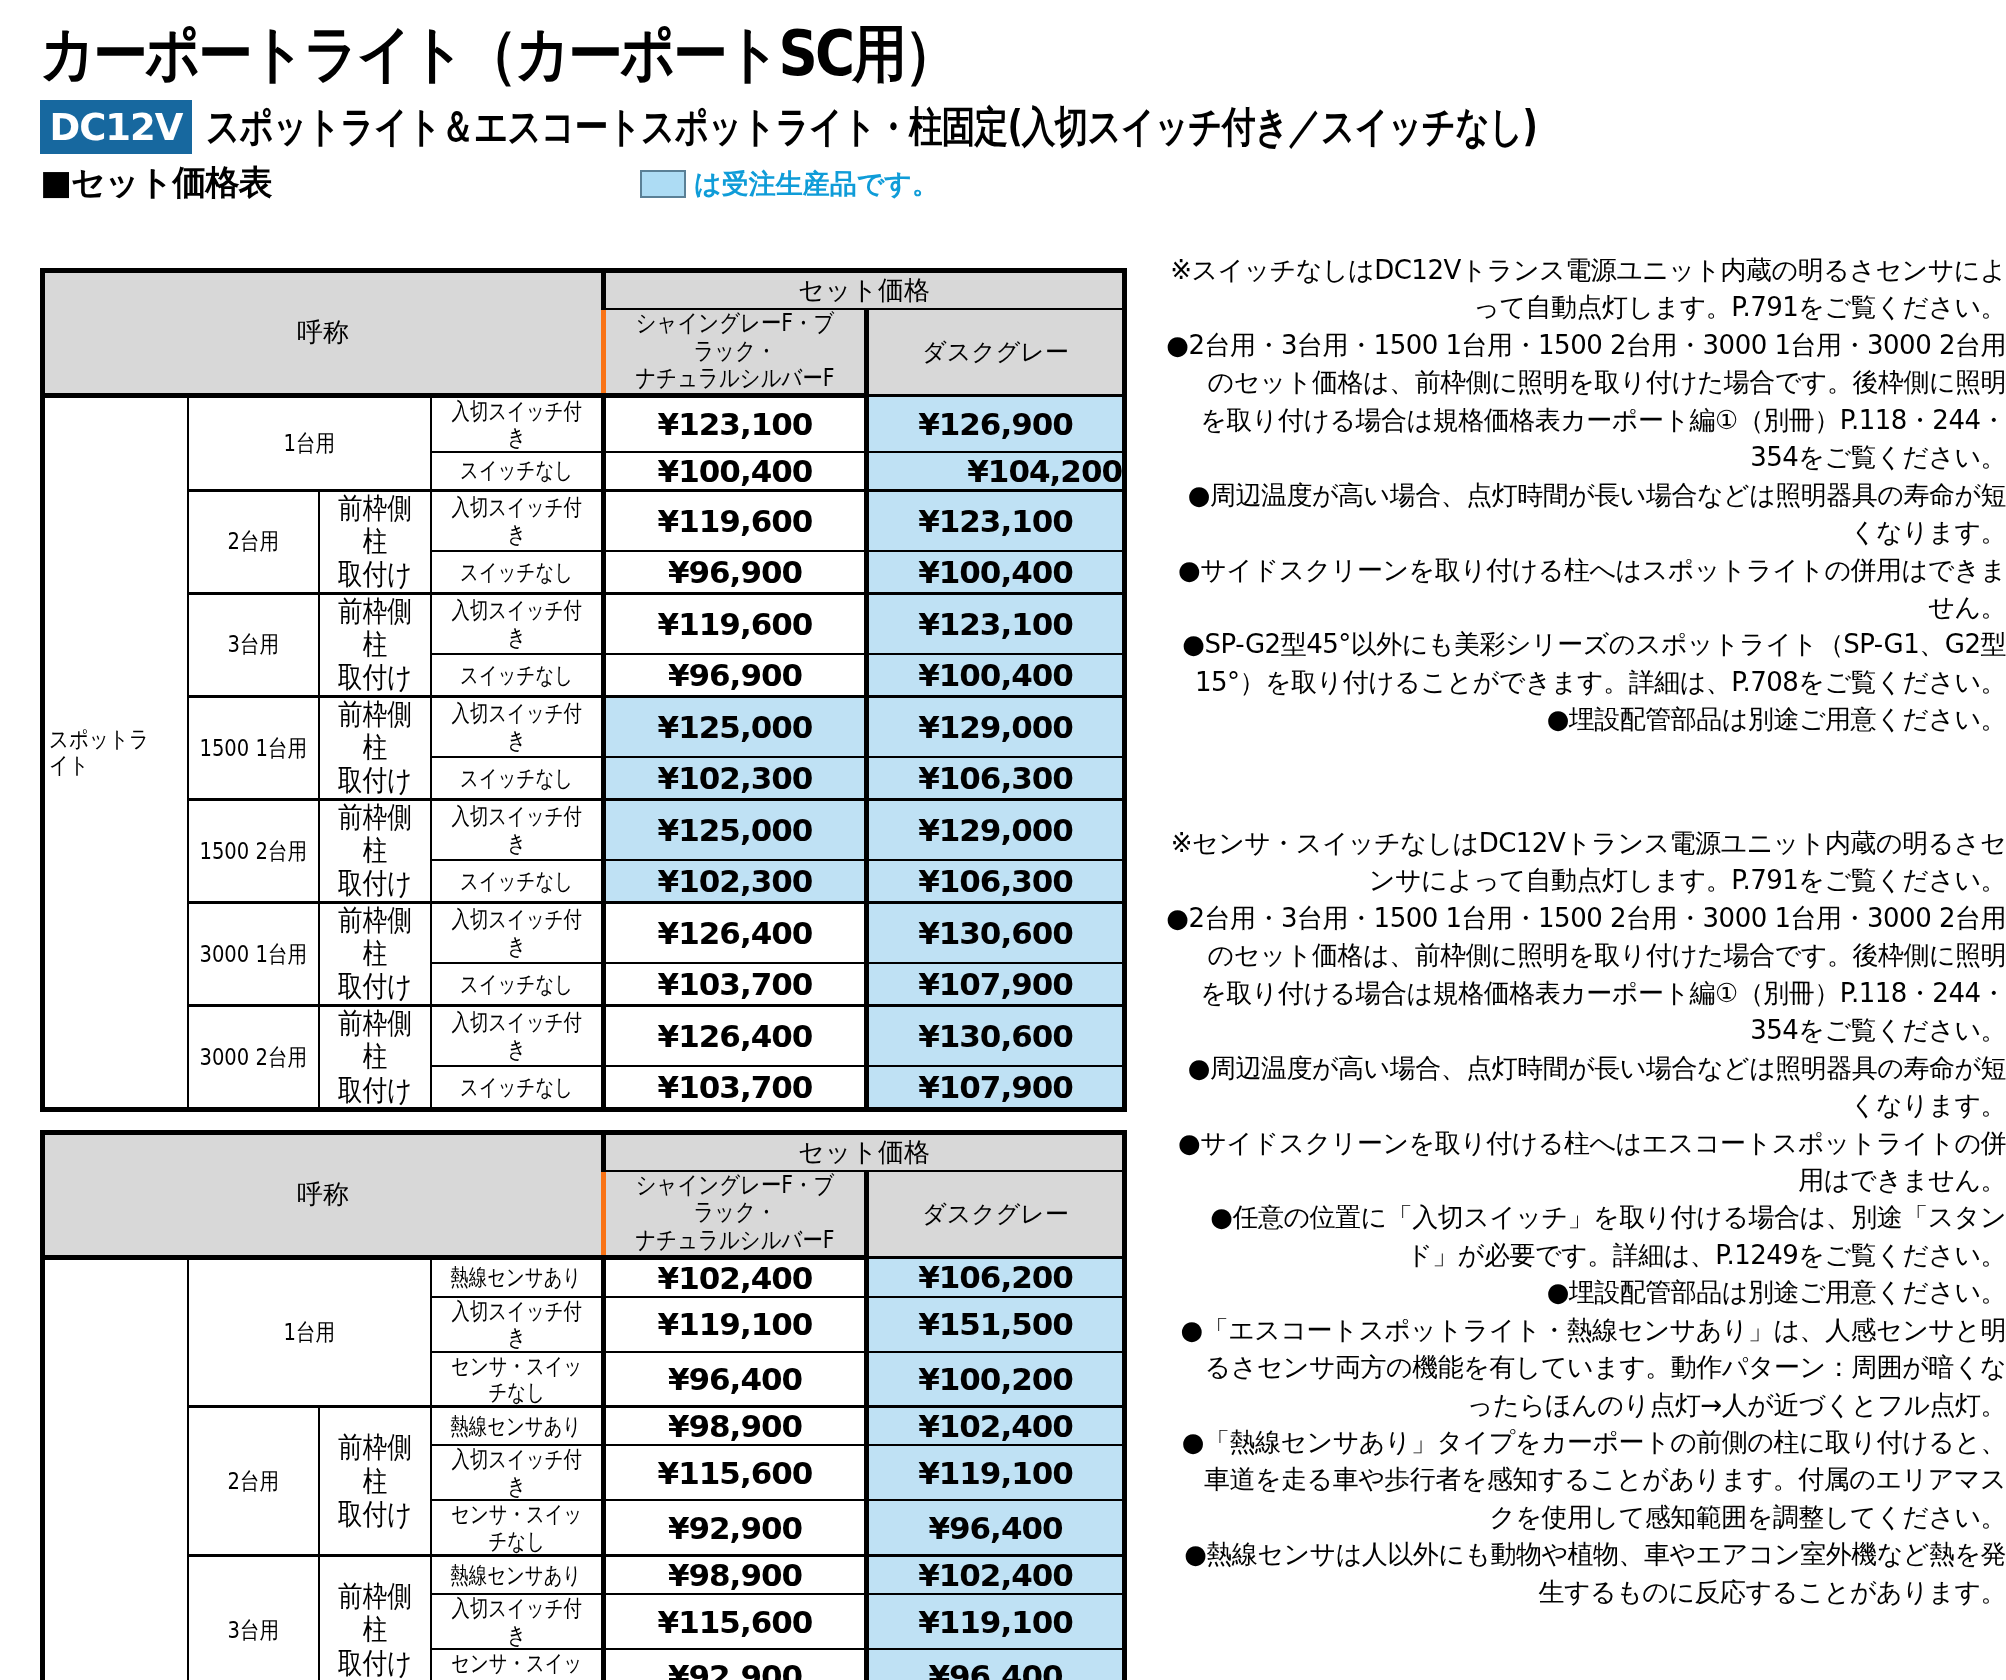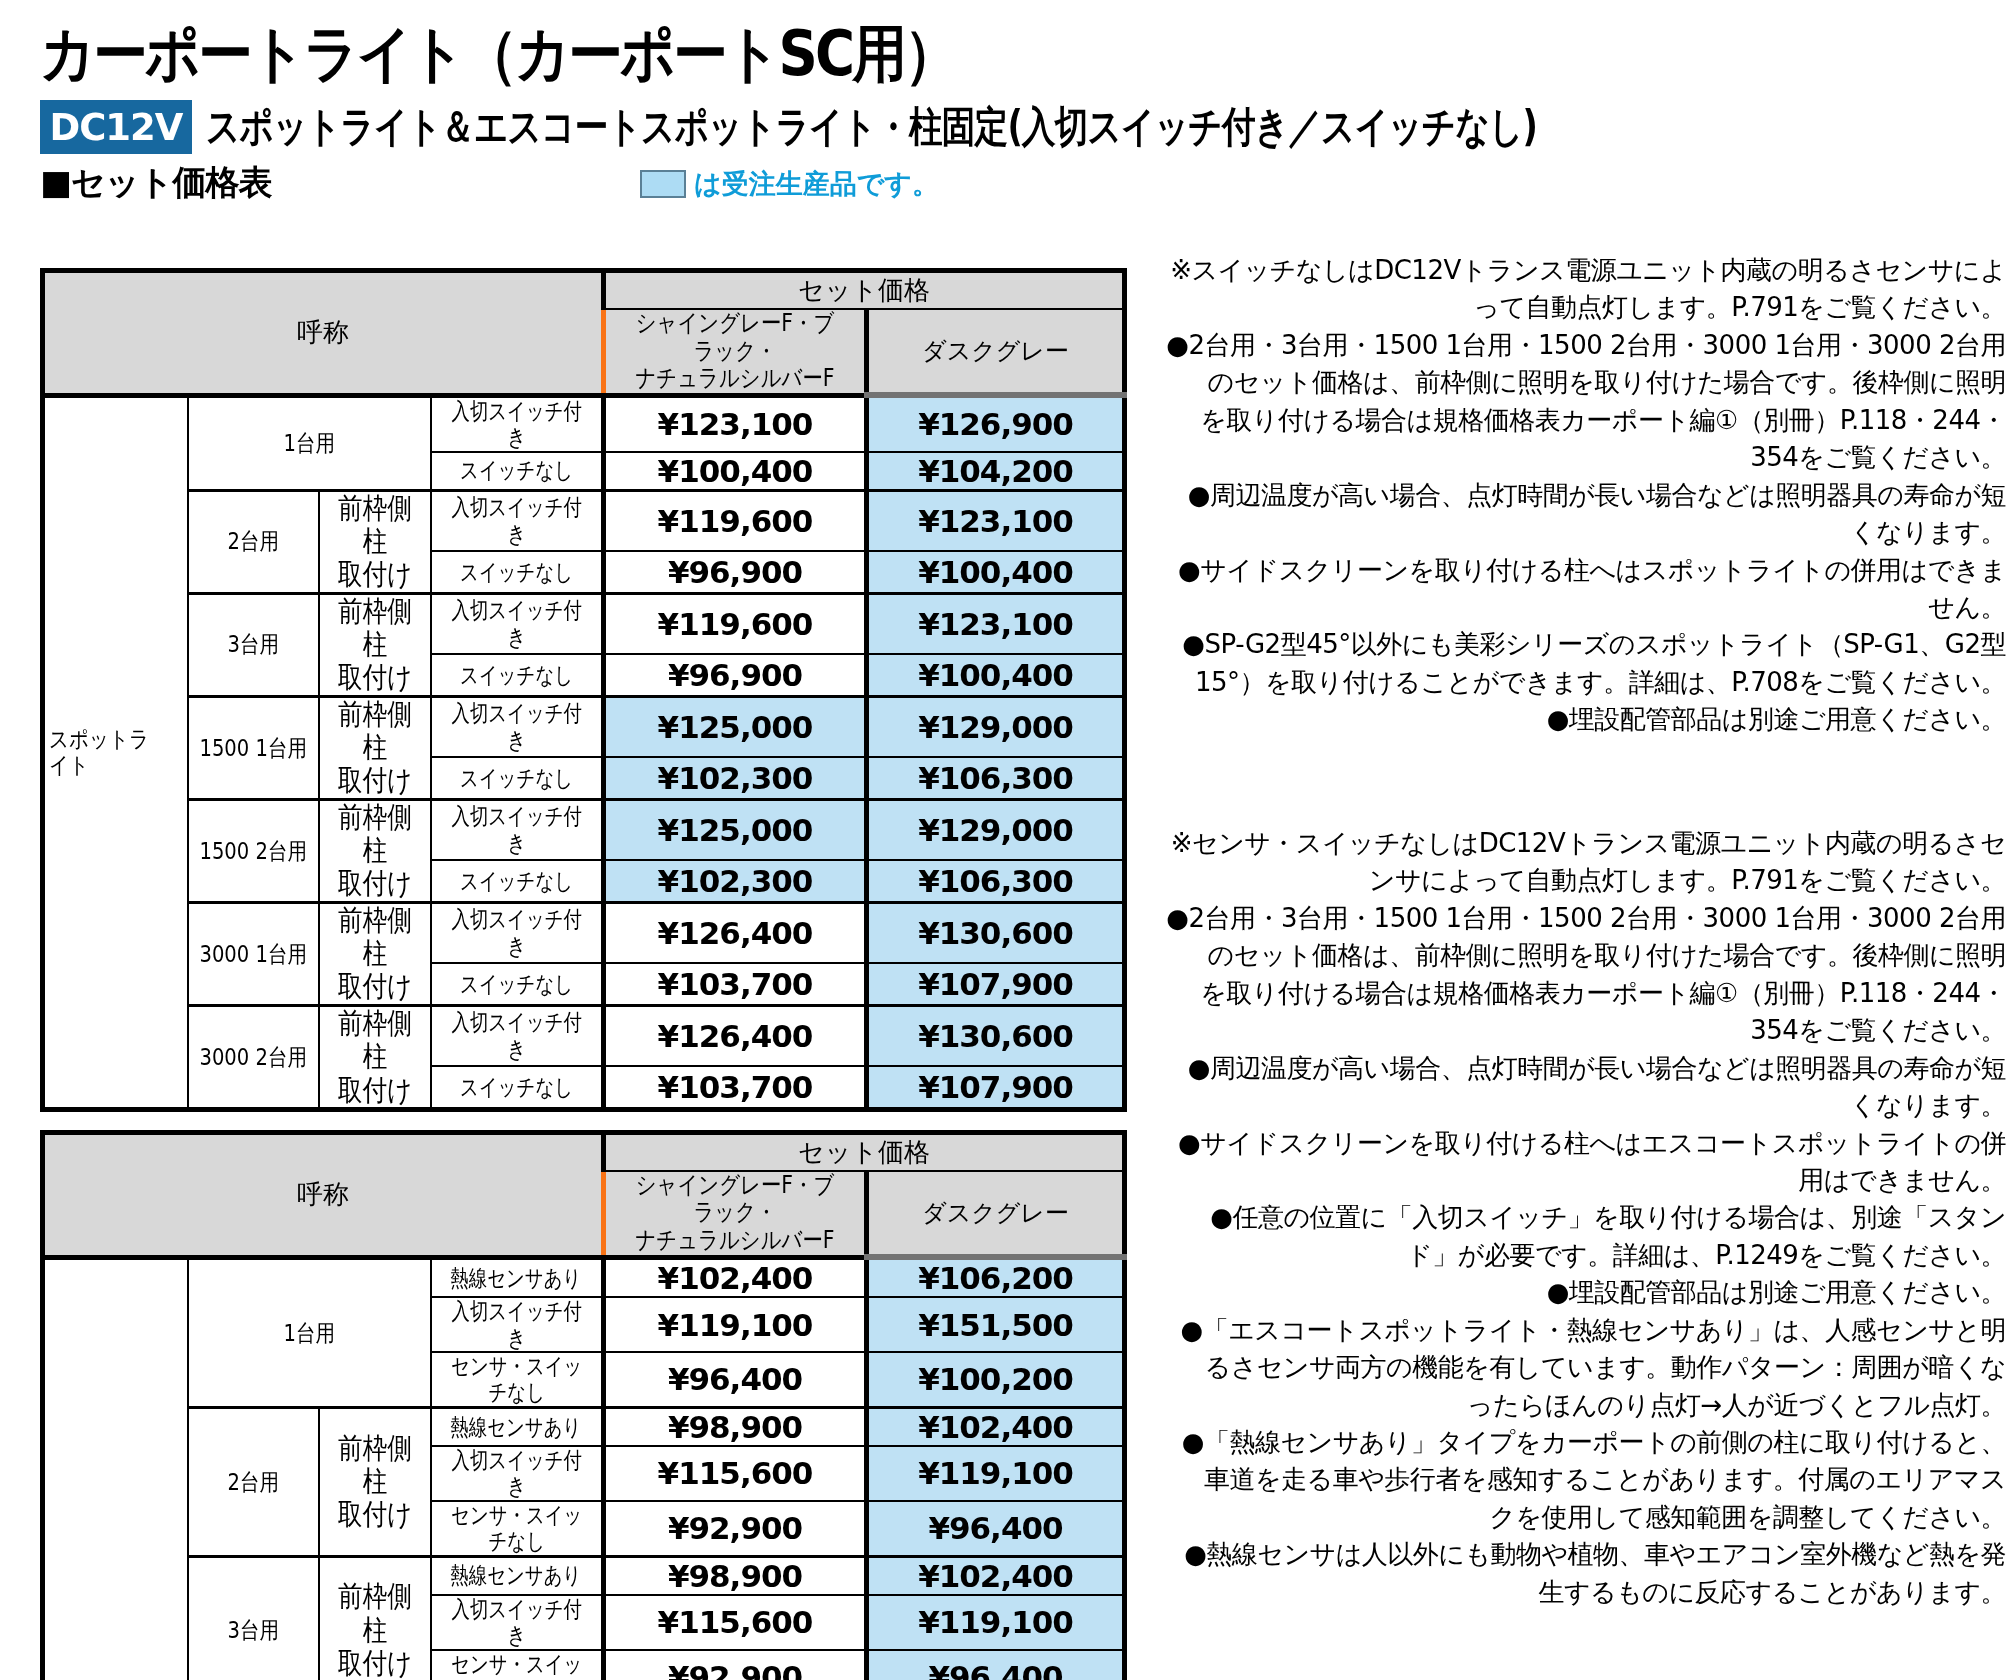--- a/index.html
+++ b/index.html
@@ -38,21 +38,21 @@
     border:5px solid #000;
   }
   table.price.second{margin-top:18px;}
   th,td{box-sizing:border-box; padding:0; text-align:center; vertical-align:middle; overflow:visible;}
   thead th{border:2px solid #000; font-weight:normal;}
   .h1-row th{height:34px; font-size:26px;}
   .h2-row th{height:58px; font-size:24px;}
   .h-name{font-size:26px; border-bottom:5px solid #000;}
   .h-price{border-left:5px solid #000; border-bottom:2px solid #000;}
   .h-c1{border-left:5px solid #f97316; border-right:5px solid #000; border-bottom:5px solid #000;}
-  .h-c2{border-bottom:6px solid #737373;}
+  .h-c2{border-bottom:2px solid #737373;}
   tbody td{border:2px solid #000; height:32px; font-size:23px;}
   tr.g-first td{border-top:3px solid #000;}
   td.c-group{text-align:left; padding-left:4px; font-size:23px;}
   td.c-model{font-size:23px;}
   td.c-mount{font-size:29px;}
   td.c-type{border-right:5px solid #000; font-size:23px;}
   td.c-p1{border-right:5px solid #000;}
   td.c-p1,td.c-p2{font-size:31px; font-weight:bold; letter-spacing:-1px;}
   .fit{display:inline-block; white-space:pre-line; line-height:1.15;}
   .fx80{transform:scaleX(0.80); transform-origin:center;}
@@ -111,21 +111,21 @@
           <tr class="g-first">
             <td class="c-group" rowspan="14"><span class="fit fx85l">スポットライト</span></td>
             <td class="c-model" rowspan="2" colspan="2"><span class="fit fx85">1台用</span></td>
             <td class="c-type"><span class="fit fx80">入切スイッチ付き</span></td>
             <td class="c-p1">¥123,100</td>
             <td class="c-p2" style="background: rgb(191, 225, 244);">¥126,900</td>
           </tr>
           <tr>
             <td class="c-type"><span class="fit fx80">スイッチなし</span></td>
             <td class="c-p1">¥100,400</td>
-            <td class="c-p2" style="background: rgb(191, 225, 244);">¥104,200</td>
+            <td class="c-p2" style="background: rgb(191, 225, 244); text-align: right;">¥104,200</td>
           </tr>
           <tr class="g-first">
             <td class="c-model" rowspan="2"><span class="fit fx85">2台用</span></td>
             <td class="c-mount" rowspan="2"><span class="fit fx85">前枠側柱
 取付け</span></td>
             <td class="c-type"><span class="fit fx80">入切スイッチ付き</span></td>
             <td class="c-p1">¥119,600</td>
             <td class="c-p2" style="background: rgb(191, 225, 244);">¥123,100</td>
           </tr>
           <tr>

